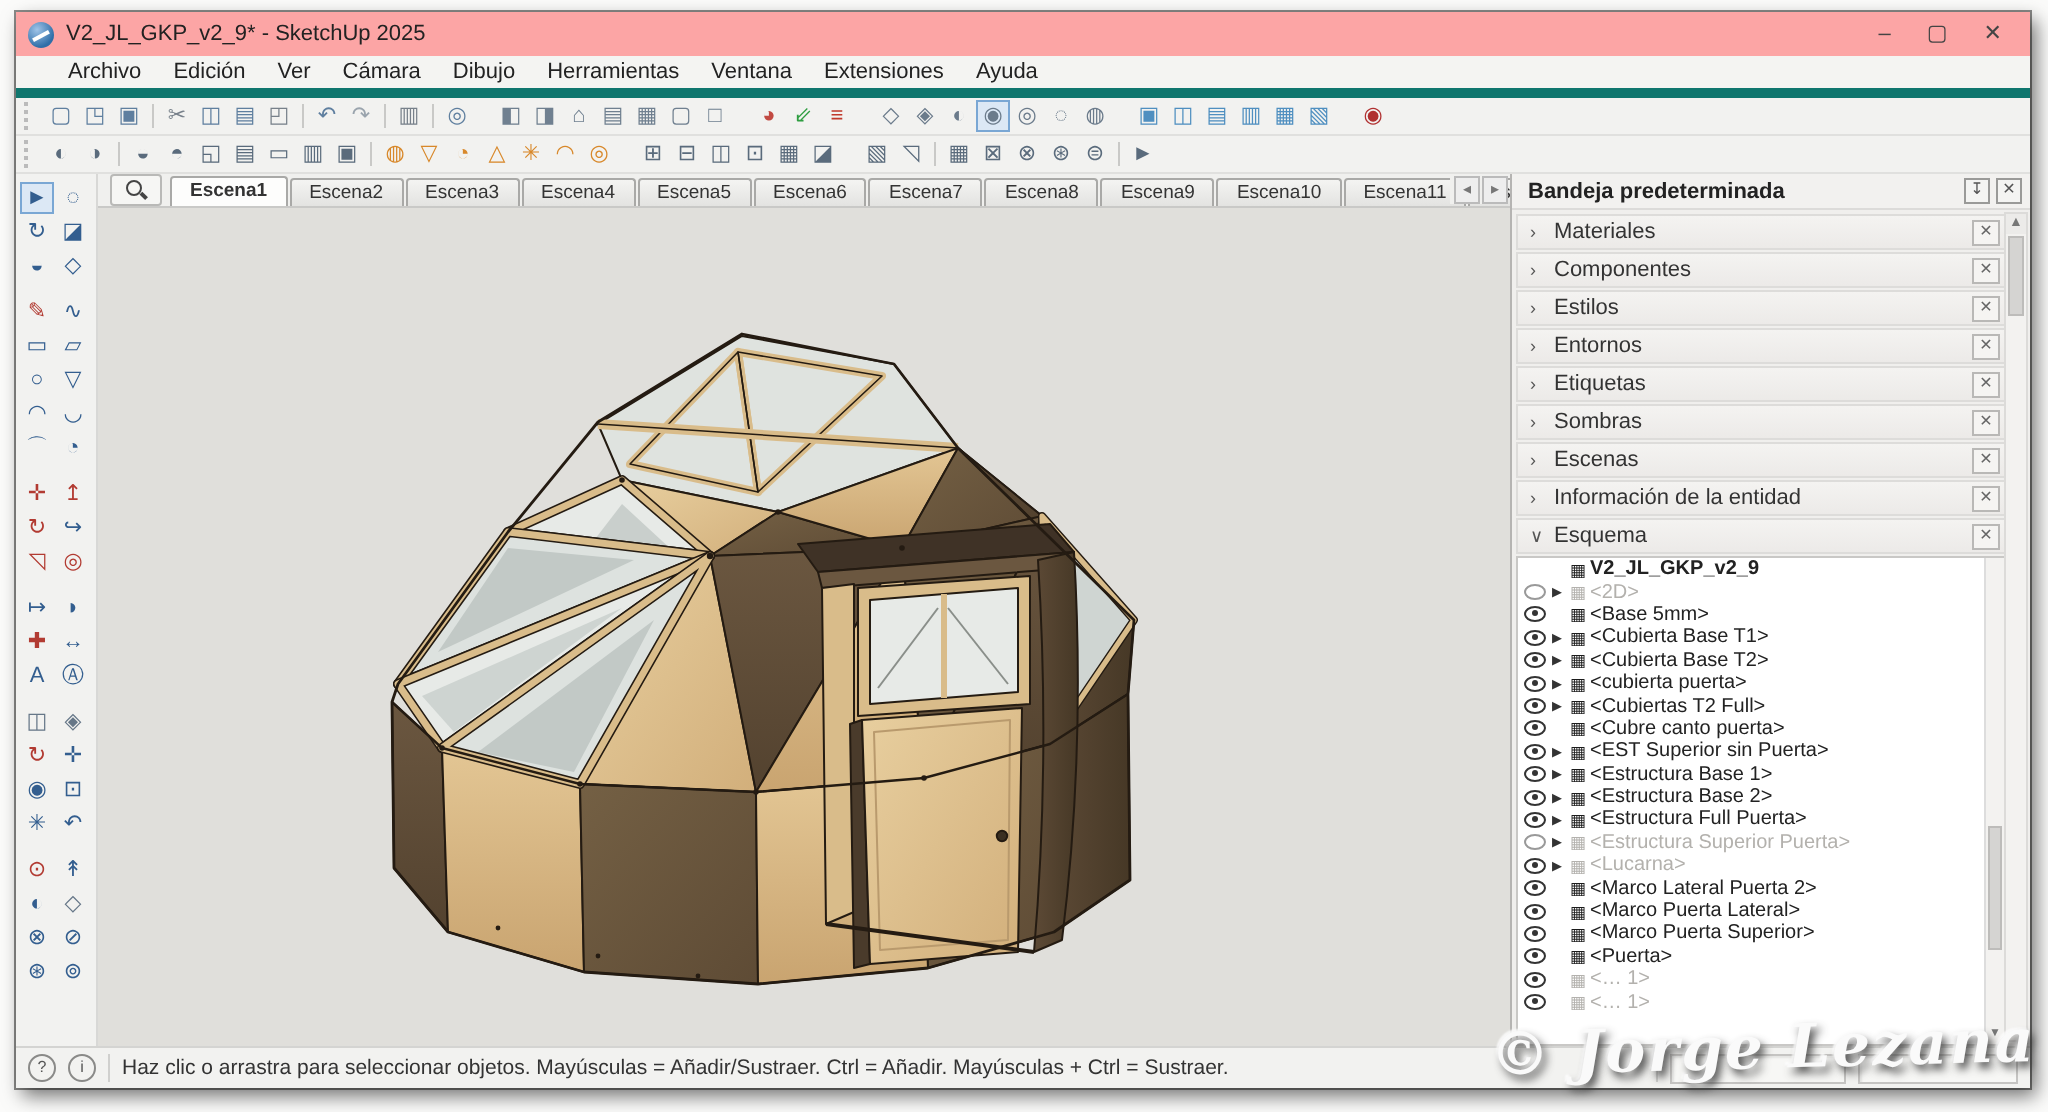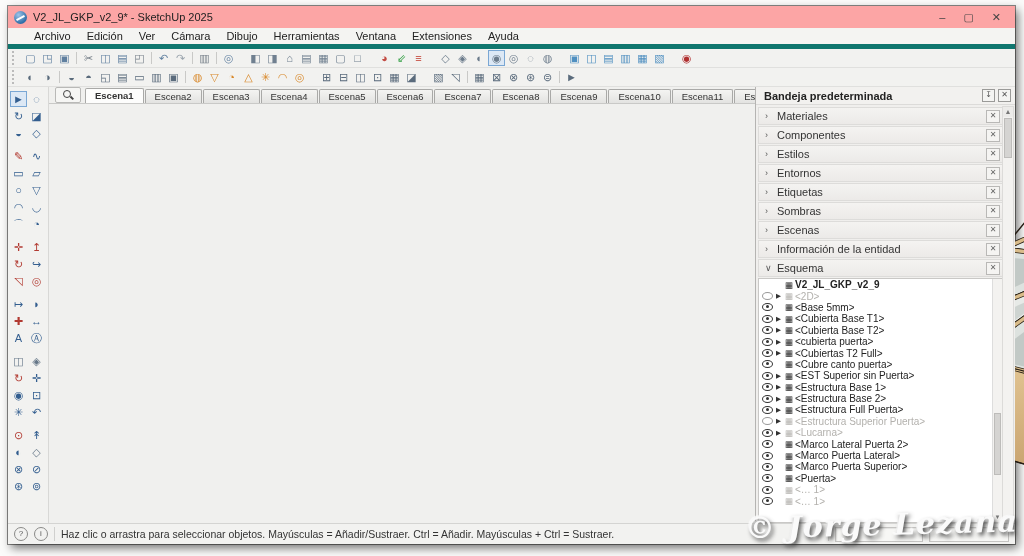--- a/index.html
+++ b/index.html
@@ -24,21 +24,21 @@
   .tb-sep{width:1px;height:12px;background:#c9c9c7;margin:0 3px;flex:none;}
   .tb-gap{width:10px;flex:none;}
   .grip{width:4px;height:14px;border-left:2px dotted #bbb;margin-right:4px;flex:none;}
   
   .main{flex:1;display:flex;min-height:0;}
   .palette{width:40px;background:#f2f2f0;border-right:1px solid #d8d8d6;padding-top:4px;
            display:grid;grid-template-columns:18px 18px;justify-content:center;align-content:start;row-gap:1px;}
   .tool{width:17px;height:16px;line-height:16px;text-align:center;font-size:11px;cursor:default;}
   .tool.active{background:#dce8f5;box-shadow:inset 0 0 0 1px #7aa7d4;}
   .tool-gap{height:5px;grid-column:1 / span 2;}
-  .center{flex:1;display:flex;flex-direction:row;min-width:0;}
+  .center{flex:1;display:flex;flex-direction:column;min-width:0;}
   .tabstrip{height:16px;background:#f0f0ee;border-bottom:1px solid #c9c9c7;display:flex;align-items:flex-end;position:relative;overflow:hidden;flex:none;}
   .tab-search{width:24px;height:14px;margin:0 4px 0 6px;background:#f6f6f4;border:1px solid #b9b9b7;border-radius:2px;display:flex;align-items:center;justify-content:center;flex:none;}
   .tab{height:13px;line-height:13px;font-size:9.5px;color:#333;background:linear-gradient(#f4f4f2,#e3e3e1);
        border:1px solid #a9a9a7;border-bottom:none;border-radius:2px 2px 0 0;padding:0 9px;margin-right:1px;flex:none;white-space:nowrap;}
   .tab.active{background:#fdfdfc;height:14px;line-height:14px;font-weight:bold;}
   .tab-arrows{position:absolute;right:1px;bottom:1px;display:flex;gap:1px;background:#f0f0ee;padding-left:2px;}
   .tab-arrows span{width:11px;height:12px;line-height:12px;font-size:8px;color:#777;text-align:center;border:1px solid #bbb;background:#eee;}
   .canvas{flex:1;position:relative;background:#e0dfdb;min-height:0;}
   .canvas svg{position:absolute;left:0;top:0;}
   

